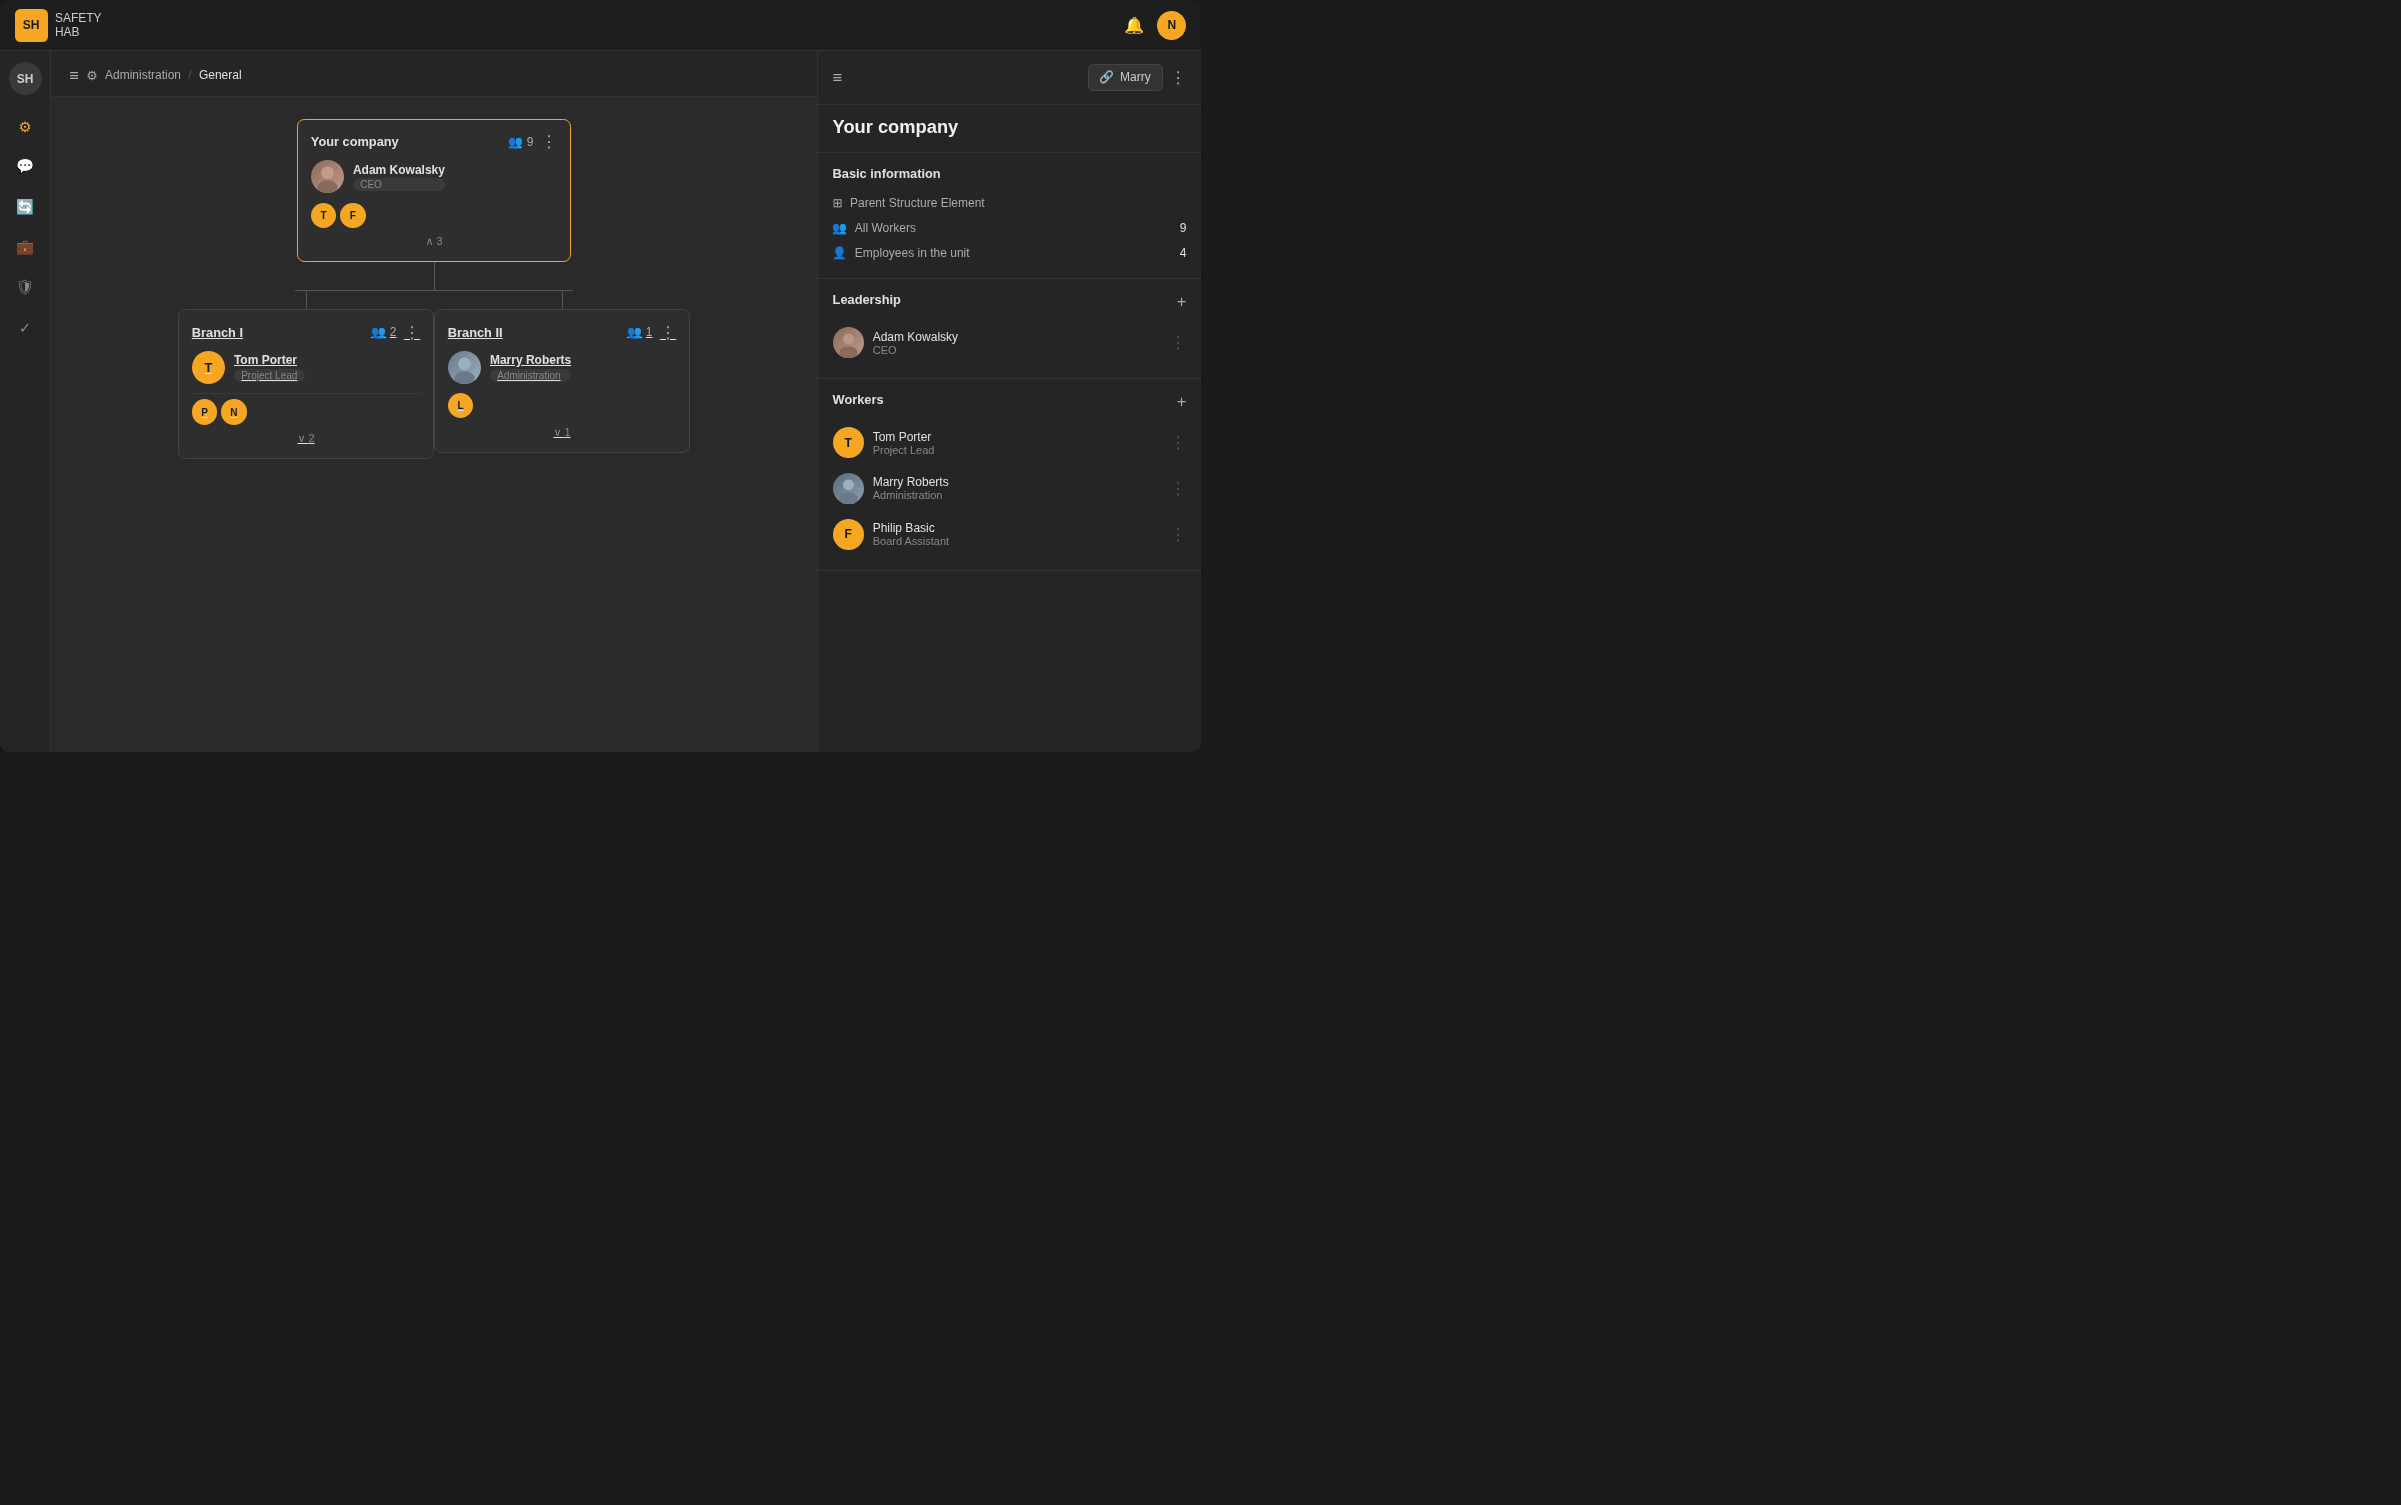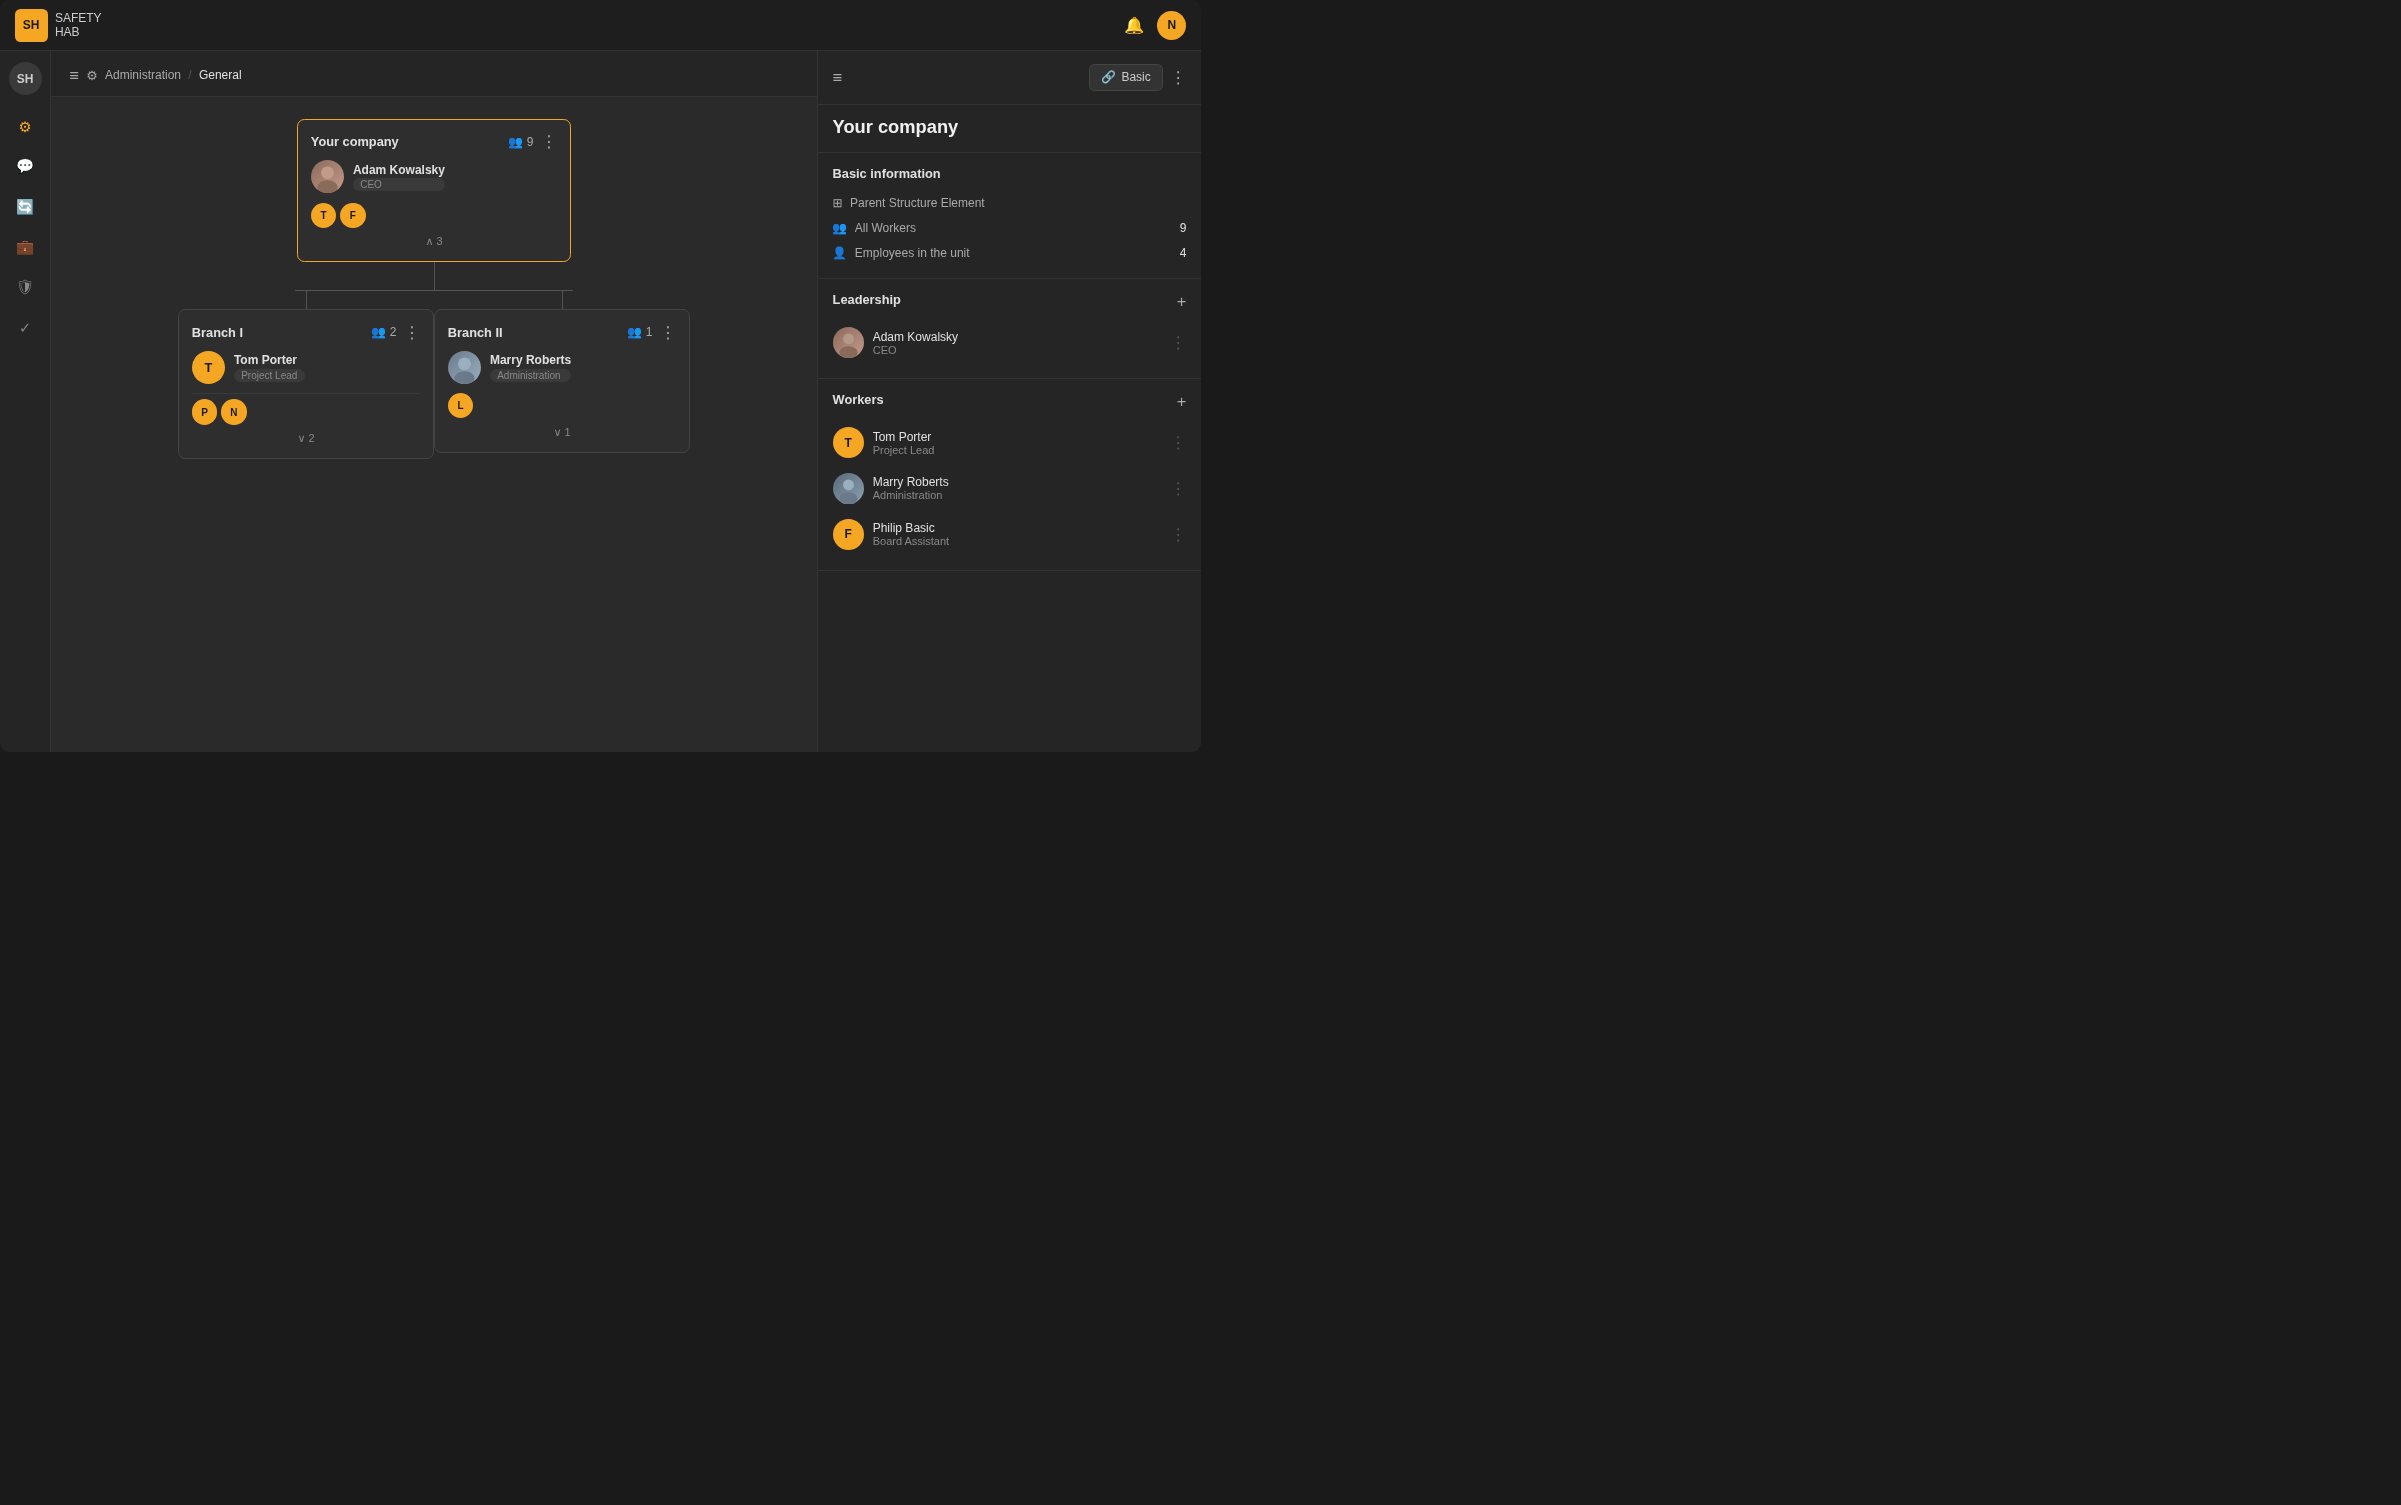--- a/index.html
+++ b/index.html
@@ -176,20 +176,21 @@
     .tree-container {
       display: flex;
       flex-direction: column;
       align-items: center;
     }
     .root-card-wrap { width: 274px; }
     .v-line { width: 0.9px; height: 27.4px; background: #555; }
     .branches-row {
       display: flex;
       align-items: flex-start;
+      text-decoration: underline;
     }
     .branch-wrap { width: 256px; }
     .h-connector {
       height: 0.9px;
       background: #555;
       width: 278px;
     }
     .branch-vline { width: 0.9px; height: 18.3px; background: #555; margin: 0 auto; }
 
     
@@ -433,21 +434,21 @@
 
   </div>
 
   <div class="right-panel">
 
     <div class="panel-topbar">
       <span class="panel-menu-icon">≡</span>
       <div class="panel-actions">
         <button class="copy-btn">
           <span>🔗</span>
-          <span>Basic</span>
+          <span>Marry</span>
         </button>
         <span class="panel-more">⋮</span>
       </div>
     </div>
 
     <div class="panel-title">Your company</div>
 
     <div class="panel-section">
       <div class="section-header">
         <span class="section-title">Basic information</span>

